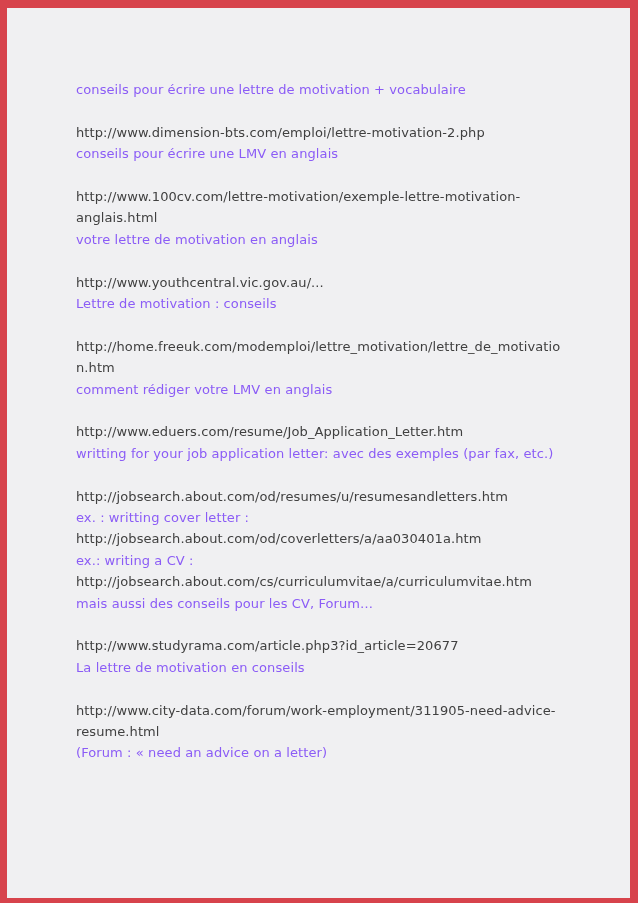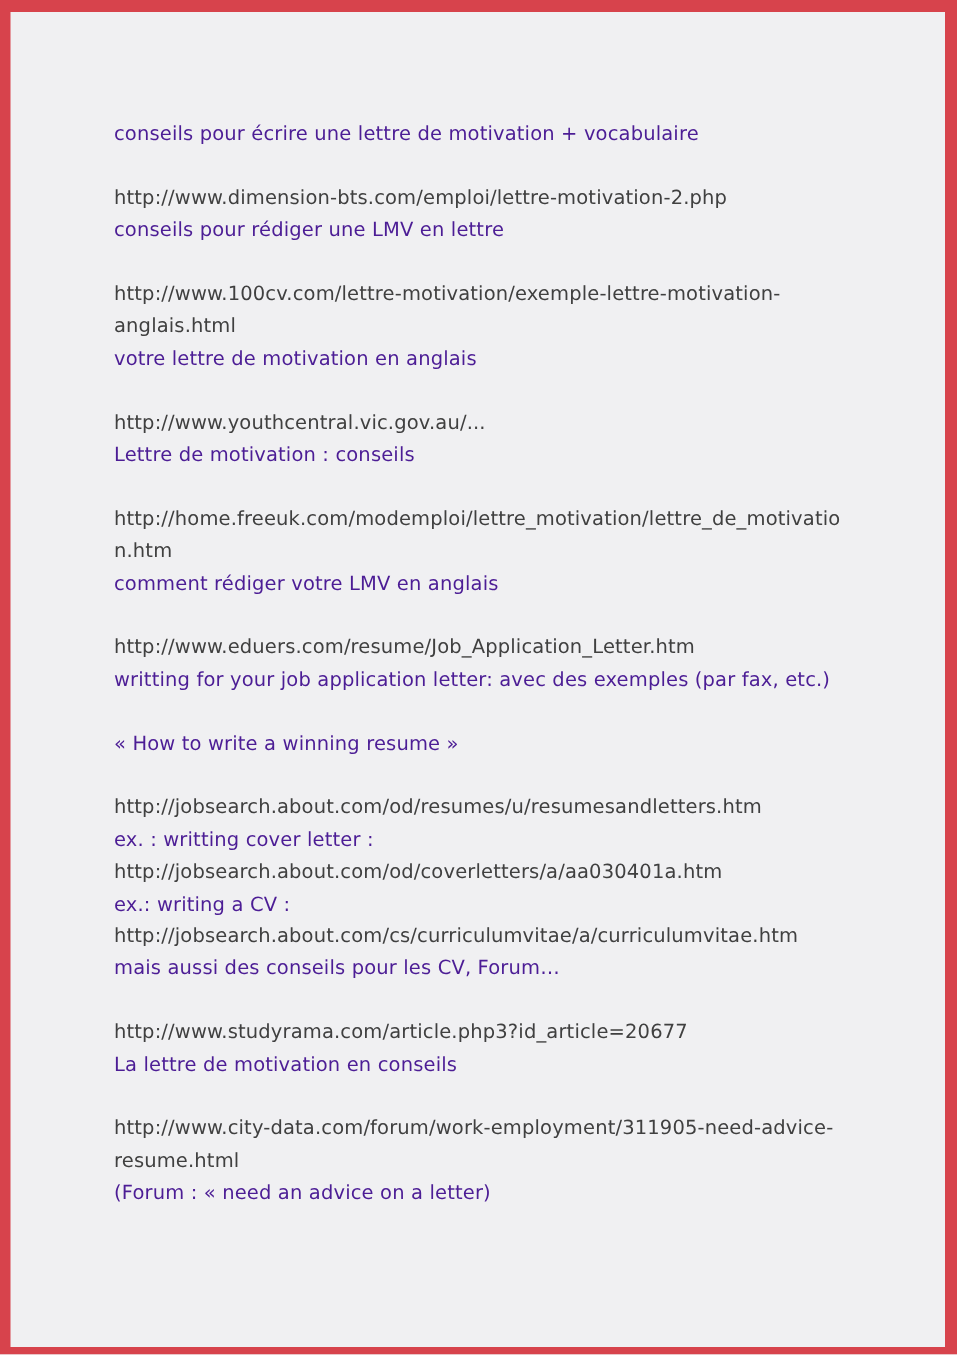--- a/index.html
+++ b/index.html
@@ -42,54 +42,53 @@
   .link {
     display: block;
     color: #404040;
     text-decoration: none;
     overflow-wrap: break-word;
     word-wrap: break-word;
     cursor: pointer;
   }
   .text {
     display: block;
-    color: #4c1d95;
+    color: #8b5cf6;
     white-space: nowrap;
   }
 </style>
 </head>
 <body>
 
 <div class="page">
   <div class="content" id="content">
       <div class="para">
         <div class="text">conseils pour écrire une lettre de motivation + vocabulaire</div>
       </div>
       <div class="para">
         <a class="link" href="#">http://www.dimension-bts.com/emploi/lettre-motivation-2.php</a>
-        <div class="text">conseils pour rédiger une LMV en lettre</div>
+        <div class="text">conseils pour écrire une LMV en anglais</div>
       </div>
       <div class="para">
         <a class="link" href="#">http://www.100cv.com/lettre-motivation/exemple-lettre-motivation-anglais.html</a>
         <div class="text">votre lettre de motivation en anglais</div>
       </div>
       <div class="para">
         <a class="link" href="#">http://www.youthcentral.vic.gov.au/...</a>
         <div class="text">Lettre de motivation : conseils</div>
       </div>
       <div class="para">
         <a class="link" href="#">http://home.freeuk.com/modemploi/lettre_motivation/lettre_de_motivation.htm</a>
         <div class="text">comment rédiger votre LMV en anglais</div>
       </div>
       <div class="para">
         <a class="link" href="#">http://www.eduers.com/resume/Job_Application_Letter.htm</a>
         <div class="text">writting for your job application letter: avec des exemples (par fax, etc.)</div>
       </div>
       <div class="para">
-        <div class="text">« How to write a winning resume »</div>
       </div>
       <div class="para">
         <a class="link" href="#">http://jobsearch.about.com/od/resumes/u/resumesandletters.htm</a>
         <div class="text">ex. : writting cover letter :</div>
         <a class="link" href="#">http://jobsearch.about.com/od/coverletters/a/aa030401a.htm</a>
         <div class="text">ex.: writing a CV :</div>
         <a class="link" href="#">http://jobsearch.about.com/cs/curriculumvitae/a/curriculumvitae.htm</a>
         <div class="text">mais aussi des conseils pour les CV, Forum…</div>
       </div>
       <div class="para">

